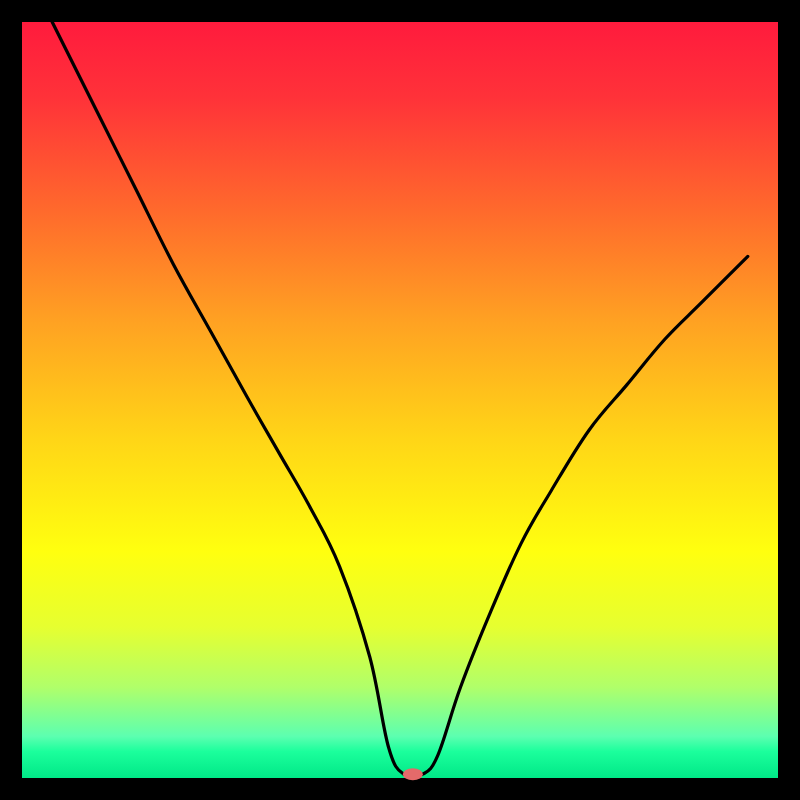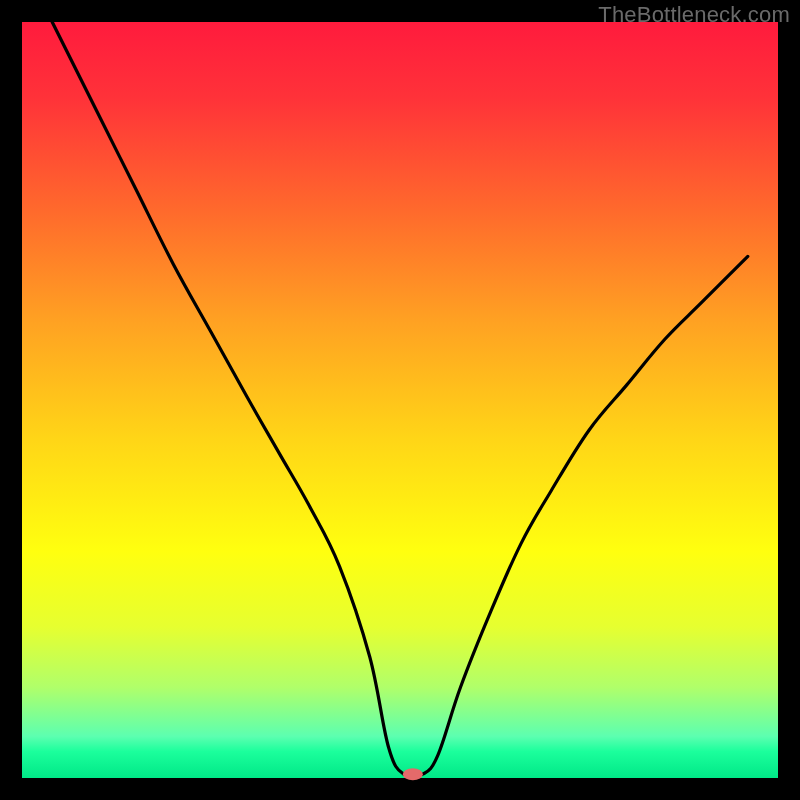--- a/index.html
+++ b/index.html
@@ -30,21 +30,20 @@
   svg {
     position: absolute;
     top: 0;
     left: 0;
   }
 </style>
 </head>
 <body>
 
 <div class="frame">
-  <div class="watermark">TheBottleneck.com</div>
 
   <svg id="plot" width="800" height="800" viewBox="0 0 800 800">
     <defs>
       <linearGradient id="bg-grad" x1="0" y1="0" x2="0" y2="1">
           <stop offset="0%" stop-color="#ff1b3d"></stop>
           <stop offset="10%" stop-color="#ff3239"></stop>
           <stop offset="25%" stop-color="#ff6a2c"></stop>
           <stop offset="40%" stop-color="#ffa322"></stop>
           <stop offset="55.00000000000001%" stop-color="#ffd517"></stop>
           <stop offset="70%" stop-color="#ffff0f"></stop>

